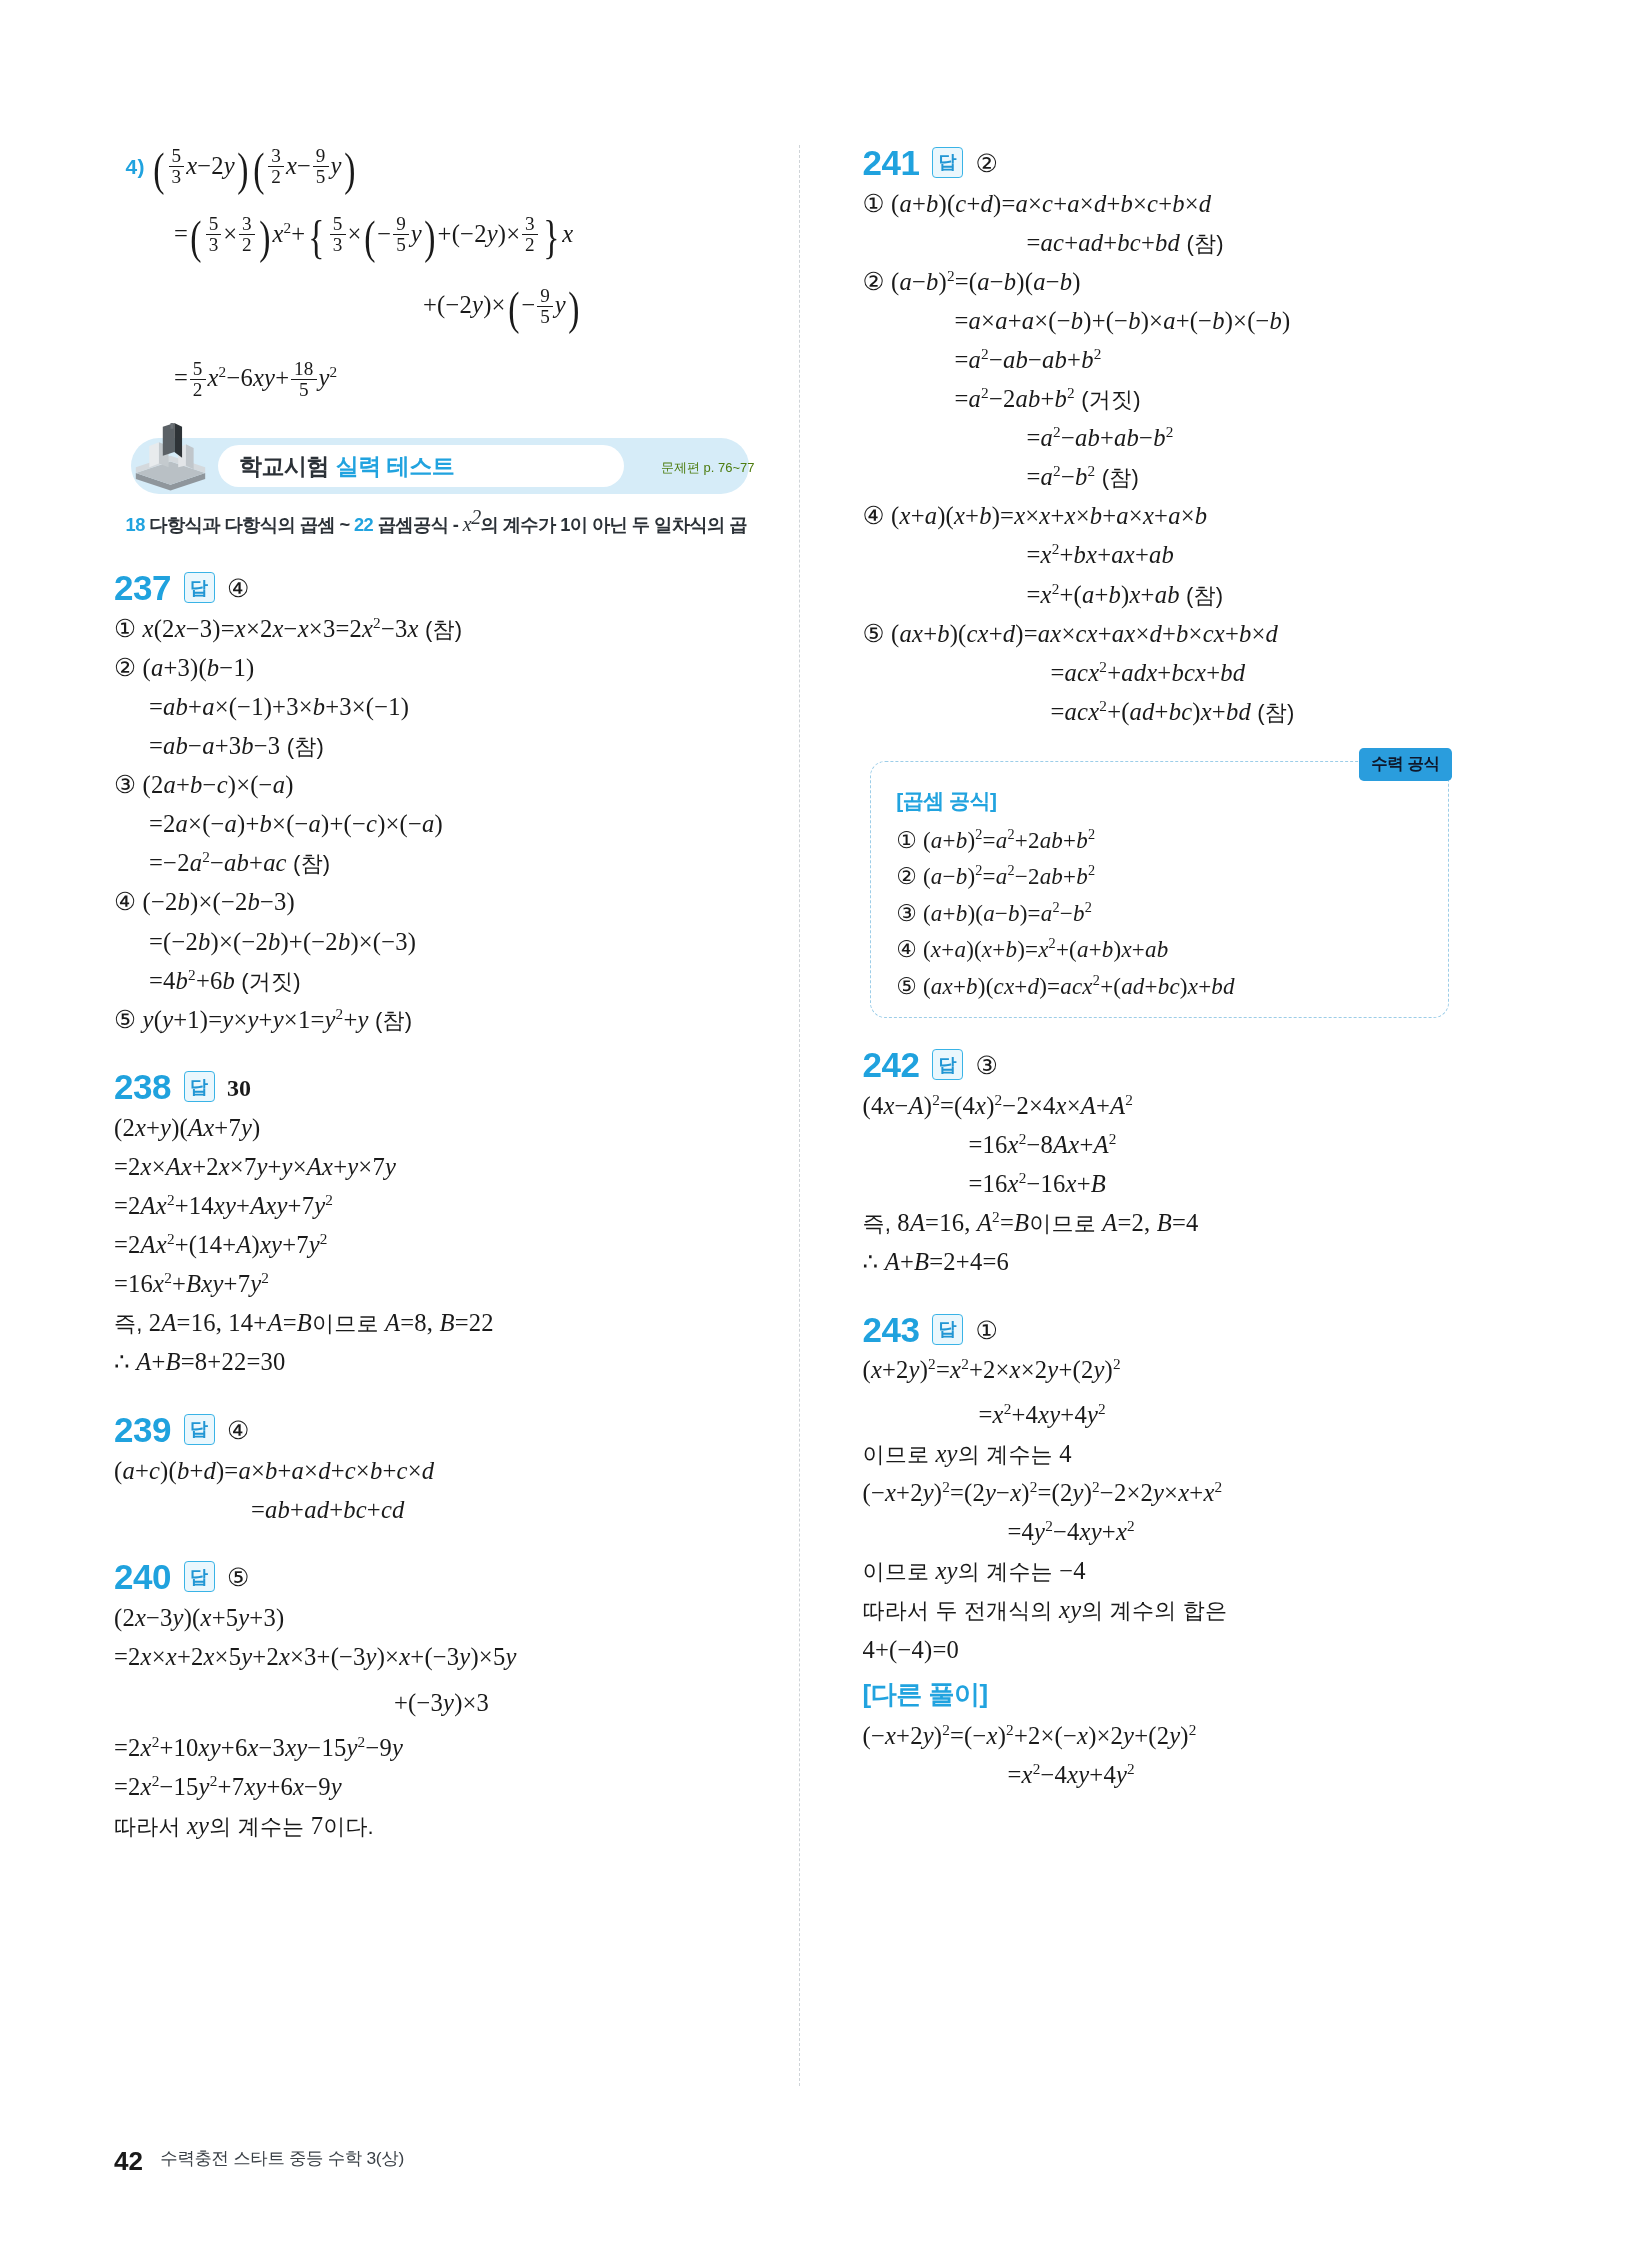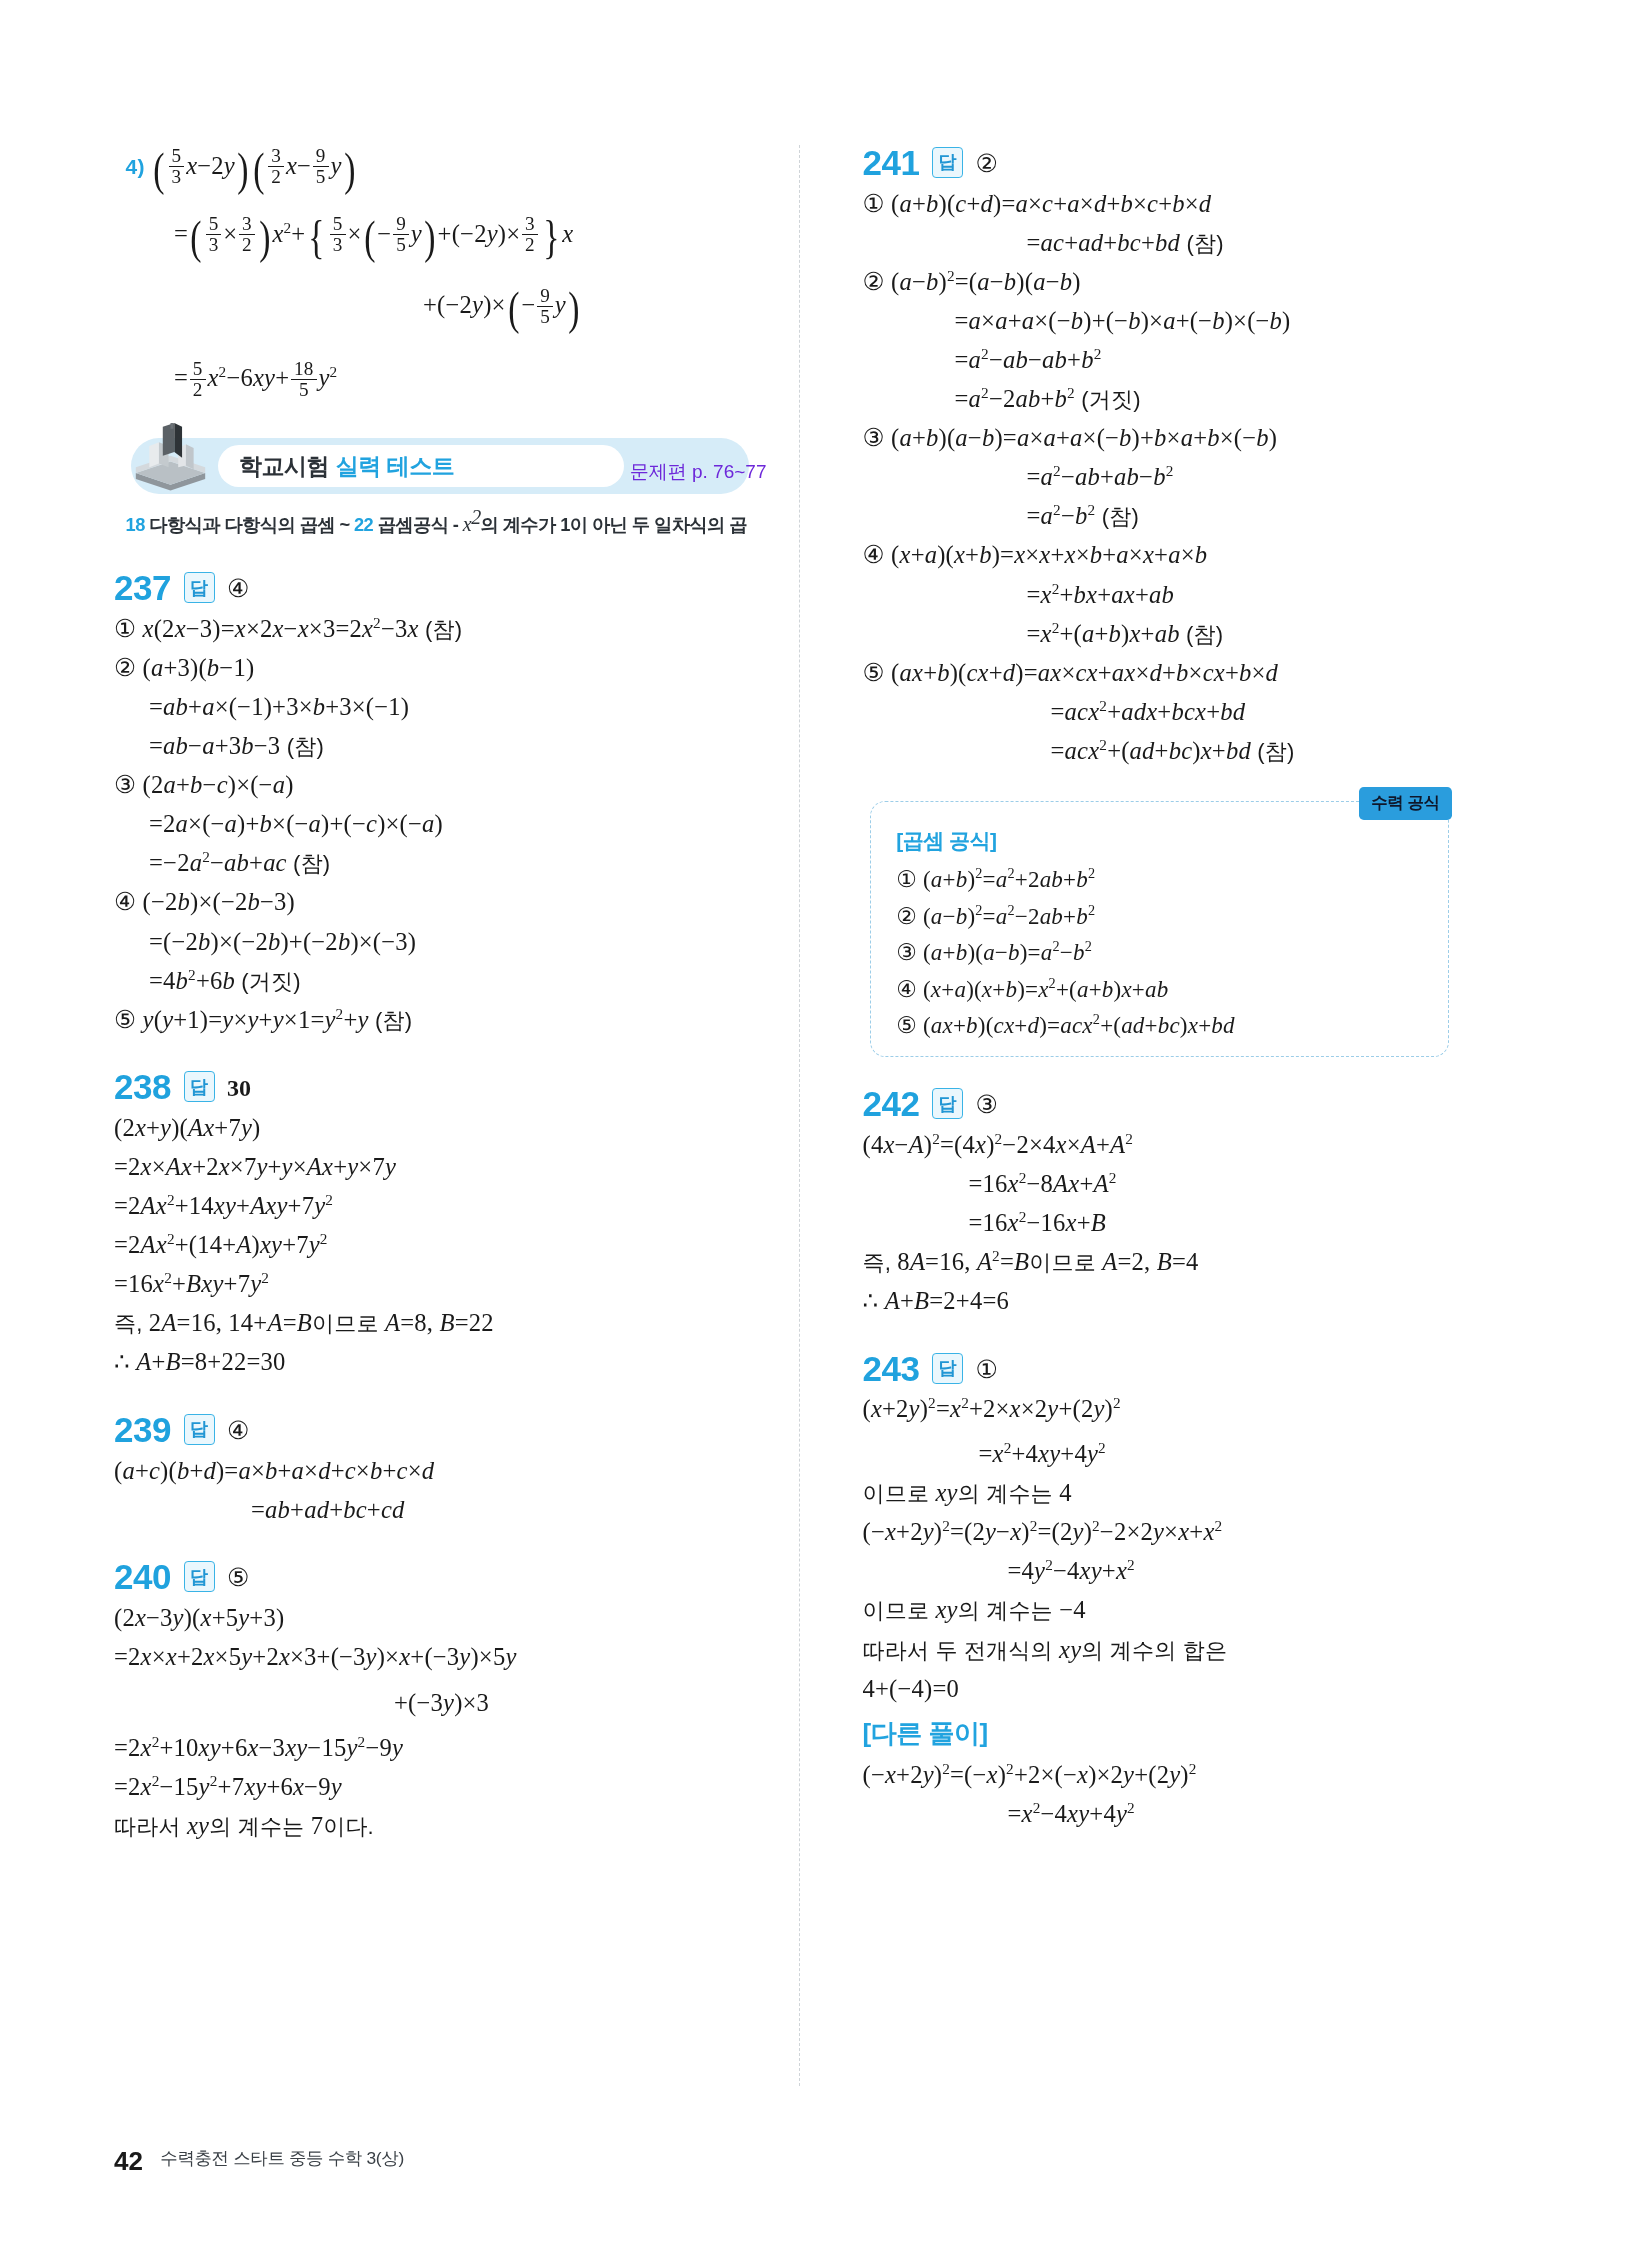--- a/index.html
+++ b/index.html
@@ -130,24 +130,24 @@
   }
   .banner-title{
     font-family:"Liberation Sans",sans-serif;
     font-weight:bold;
     font-size:23px;
     color:#2b3137;
     letter-spacing:-0.5px;
   }
   .banner-title .hl{color:#21a3df;margin-left:6.8px;}
   .banner-ref{
-    position:absolute;right:9px;top:21px;
-    font-family:"Liberation Sans",sans-serif;
-    font-size:19px;
-    color:#6d28d9;
+    position:absolute;right:21px;top:21px;
+    font-family:"Liberation Sans",sans-serif;
+    font-size:13px;
+    color:#4d7c0f;
   }
   
   .tower{
     position:absolute;left:11.6px;top:-15.4px;
     width:89px;height:79px;
   }
 
   .subtitle{
     margin:7.7px 0 0 11.6px;
     font-family:"Liberation Sans",sans-serif;
@@ -369,21 +369,20 @@
           <span class="prob-num">241</span>
           <span class="ans-badge">답</span>
           <span class="ans-val circled">②</span>
         </div>
         <div class="mline">① (<i>a</i>+<i>b</i>)(<i>c</i>+<i>d</i>)=<i>a</i>×<i>c</i>+<i>a</i>×<i>d</i>+<i>b</i>×<i>c</i>+<i>b</i>×<i>d</i></div>
         <div class="mline" style="margin-left:164px;">=<i>ac</i>+<i>ad</i>+<i>bc</i>+<i>bd</i> <span class="kr">(참)</span></div>
         <div class="mline">② (<i>a</i>−<i>b</i>)<sup class="sq">2</sup>=(<i>a</i>−<i>b</i>)(<i>a</i>−<i>b</i>)</div>
         <div class="mline" style="margin-left:92px;">=<i>a</i>×<i>a</i>+<i>a</i>×(−<i>b</i>)+(−<i>b</i>)×<i>a</i>+(−<i>b</i>)×(−<i>b</i>)</div>
         <div class="mline" style="margin-left:92px;">=<i>a</i><sup class="sq">2</sup>−<i>ab</i>−<i>ab</i>+<i>b</i><sup class="sq">2</sup></div>
         <div class="mline" style="margin-left:92px;">=<i>a</i><sup class="sq">2</sup>−2<i>ab</i>+<i>b</i><sup class="sq">2</sup> <span class="kr">(거짓)</span></div>
-        <div class="mline">③ (<i>a</i>+<i>b</i>)(<i>a</i>−<i>b</i>)=<i>a</i>×<i>a</i>+<i>a</i>×(−<i>b</i>)+<i>b</i>×<i>a</i>+<i>b</i>×(−<i>b</i>)</div>
         <div class="mline" style="margin-left:164px;">=<i>a</i><sup class="sq">2</sup>−<i>ab</i>+<i>ab</i>−<i>b</i><sup class="sq">2</sup></div>
         <div class="mline" style="margin-left:164px;">=<i>a</i><sup class="sq">2</sup>−<i>b</i><sup class="sq">2</sup> <span class="kr">(참)</span></div>
         <div class="mline">④ (<i>x</i>+<i>a</i>)(<i>x</i>+<i>b</i>)=<i>x</i>×<i>x</i>+<i>x</i>×<i>b</i>+<i>a</i>×<i>x</i>+<i>a</i>×<i>b</i></div>
         <div class="mline" style="margin-left:164px;">=<i>x</i><sup class="sq">2</sup>+<i>bx</i>+<i>ax</i>+<i>ab</i></div>
         <div class="mline" style="margin-left:164px;">=<i>x</i><sup class="sq">2</sup>+(<i>a</i>+<i>b</i>)<i>x</i>+<i>ab</i> <span class="kr">(참)</span></div>
         <div class="mline">⑤ (<i>ax</i>+<i>b</i>)(<i>cx</i>+<i>d</i>)=<i>ax</i>×<i>cx</i>+<i>ax</i>×<i>d</i>+<i>b</i>×<i>cx</i>+<i>b</i>×<i>d</i></div>
         <div class="mline" style="margin-left:188px;">=<i>acx</i><sup class="sq">2</sup>+<i>adx</i>+<i>bcx</i>+<i>bd</i></div>
         <div class="mline" style="margin-left:188px;">=<i>acx</i><sup class="sq">2</sup>+(<i>ad</i>+<i>bc</i>)<i>x</i>+<i>bd</i> <span class="kr">(참)</span></div>
       </div>
 

